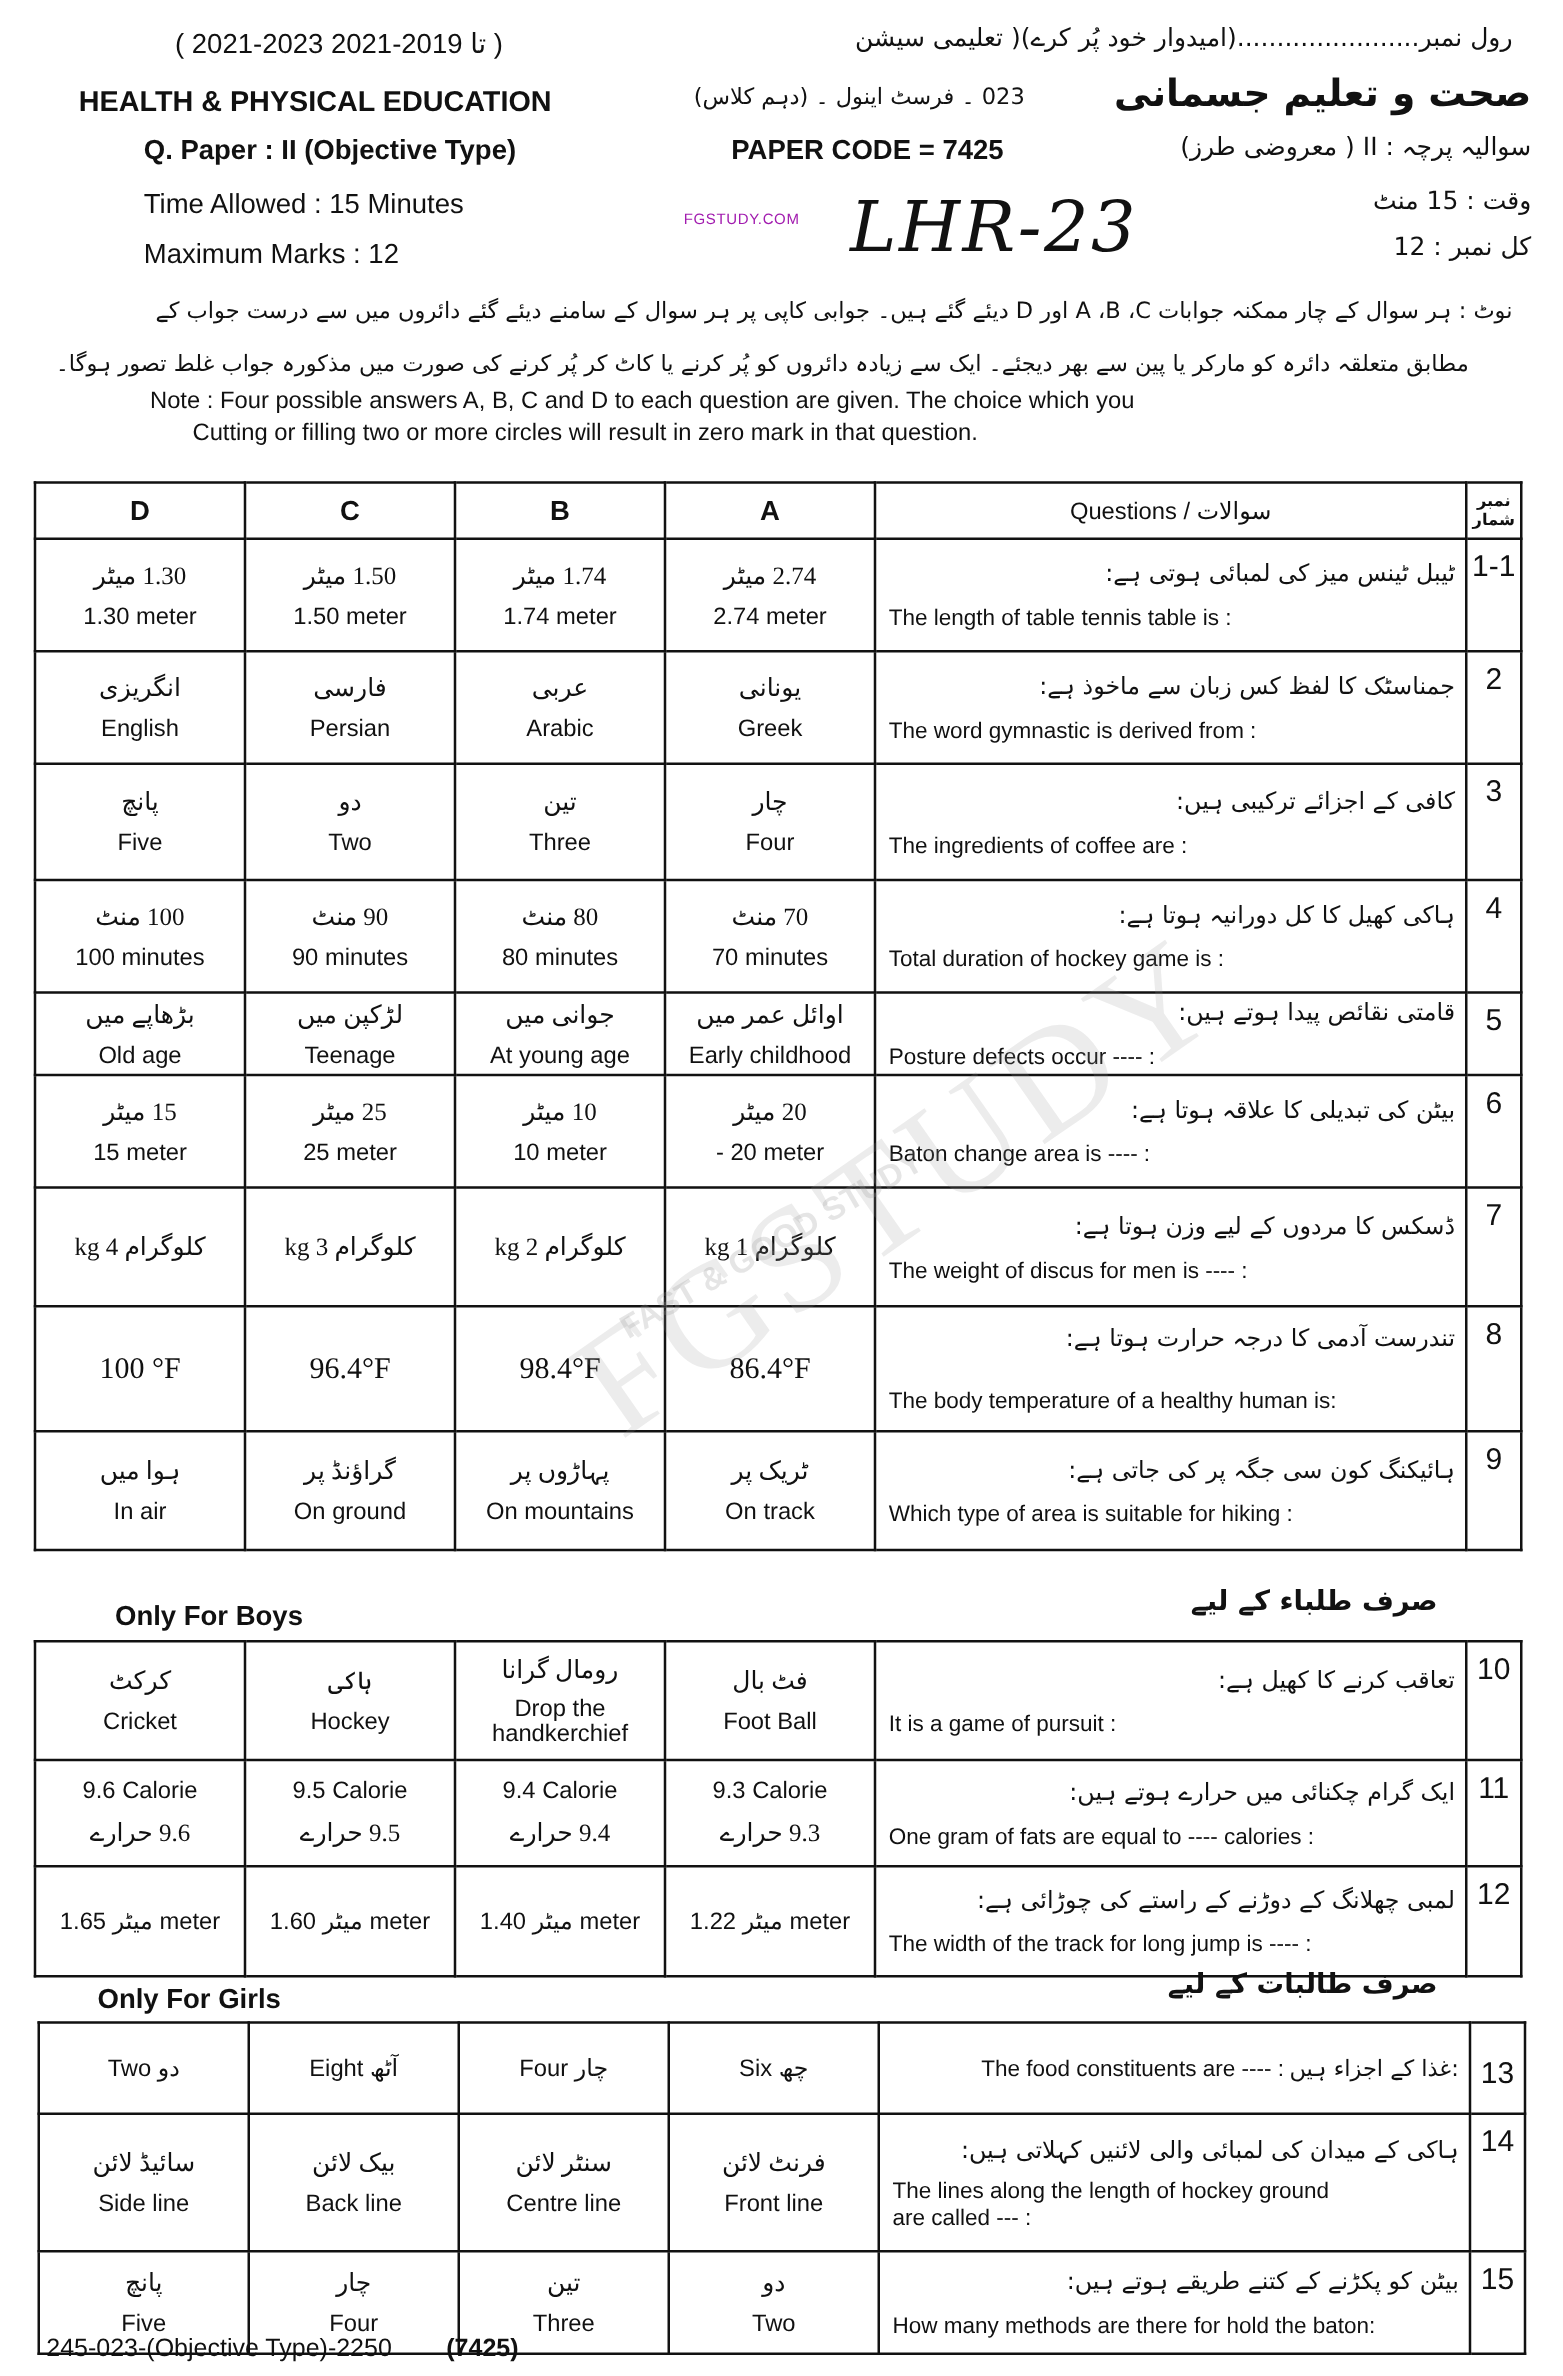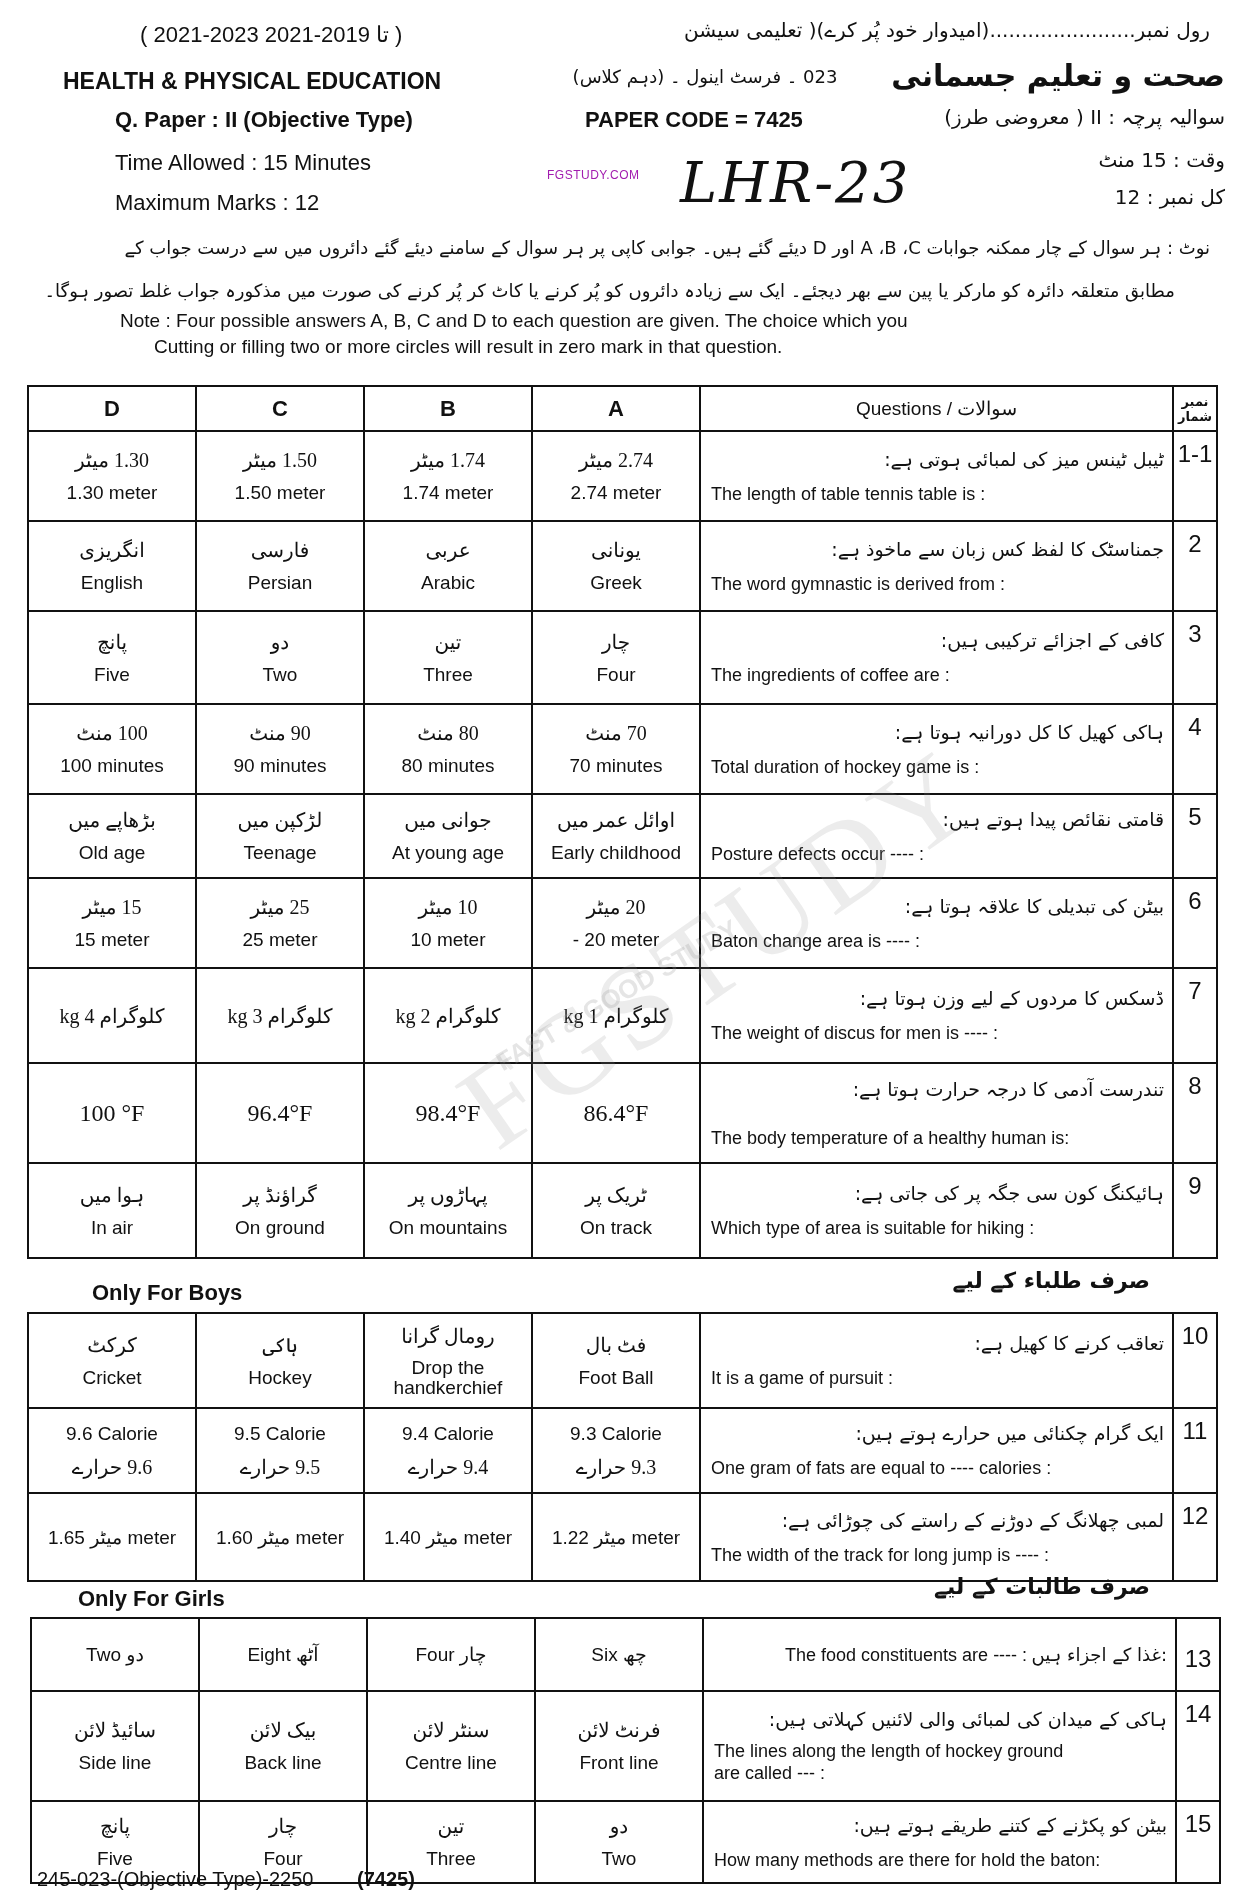--- a/index.html
+++ b/index.html
@@ -9,21 +9,21 @@
   }
   .abs { position: absolute; white-space: nowrap; }
   .urdu { direction: rtl; font-family: "DejaVu Sans", sans-serif; }
   .wm { color: #a21caf; font-size: 10px; letter-spacing: 0.5px; }
 
   
   .session-en { left: 140px; top: 22px; font-size: 22px; }
   .session-ur { left: 610px; top: 18px; font-size: 20px; width: 600px; text-align: right; }
   .title-en { left: 63px; top: 68px; font-size: 23px; font-weight: bold; }
   .title-ur { left: 900px; top: 58px; font-size: 30px; font-weight: bold; width: 325px; text-align: right; }
-  .group-ur { left: 555px; top: 66px; font-size: 18px; width: 300px; text-align: center; }
+  .group-ur { left: 555px; top: 66px; font-size: 18px; width: 300px; text-align: left; }
   .qpaper-en { left: 115px; top: 107px; font-size: 22px; font-weight: bold; }
   .papercode { left: 585px; top: 107px; font-size: 22px; font-weight: bold; }
   .qpaper-ur { left: 890px; top: 105px; font-size: 20px; width: 335px; text-align: right; }
   .time-en { left: 115px; top: 150px; font-size: 22px; }
   .marks-en { left: 115px; top: 190px; font-size: 22px; }
   .time-ur { left: 1000px; top: 148px; font-size: 20px; width: 225px; text-align: right; }
   .marks-ur { left: 1000px; top: 185px; font-size: 20px; width: 225px; text-align: right; }
   .handwritten { left: 680px; top: 150px; font-size: 56px; font-family: "DejaVu Serif", serif; font-style: italic; letter-spacing: 2px; }
 
   
@@ -195,21 +195,21 @@
           <span class="opt-ur">70 منٹ</span>
           <span class="opt-en">70 minutes</span>
         </td>
     <td>
           <span class="q-ur">ہاکی کھیل کا کل دورانیہ ہوتا ہے:</span>
           <span class="q-en">Total duration of hockey game is :</span>
         </td>
     <td class="num">4</td>
   </tr>
 
-  <tr style="height:84px">
+  <tr style="height:66px">
     <td>
           <span class="opt-ur">بڑھاپے میں</span>
           <span class="opt-en">Old age</span>
         </td>
     <td>
           <span class="opt-ur">لڑکپن میں</span>
           <span class="opt-en">Teenage</span>
         </td>
     <td>
           <span class="opt-ur">جوانی میں</span>

